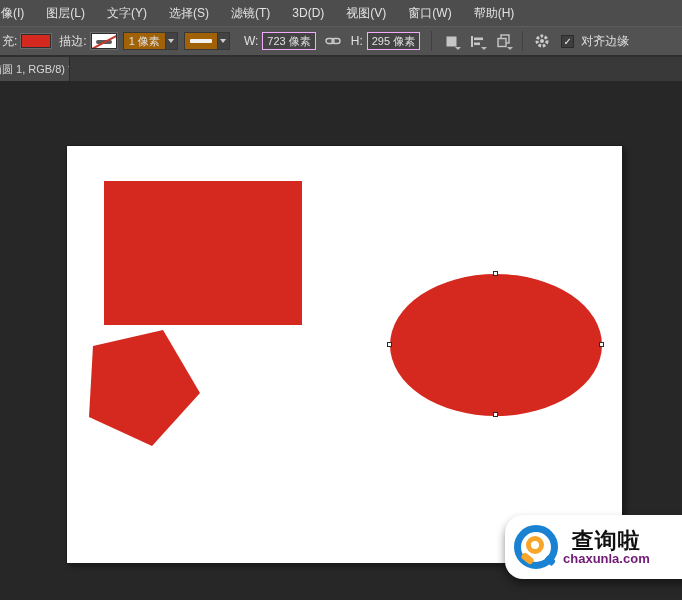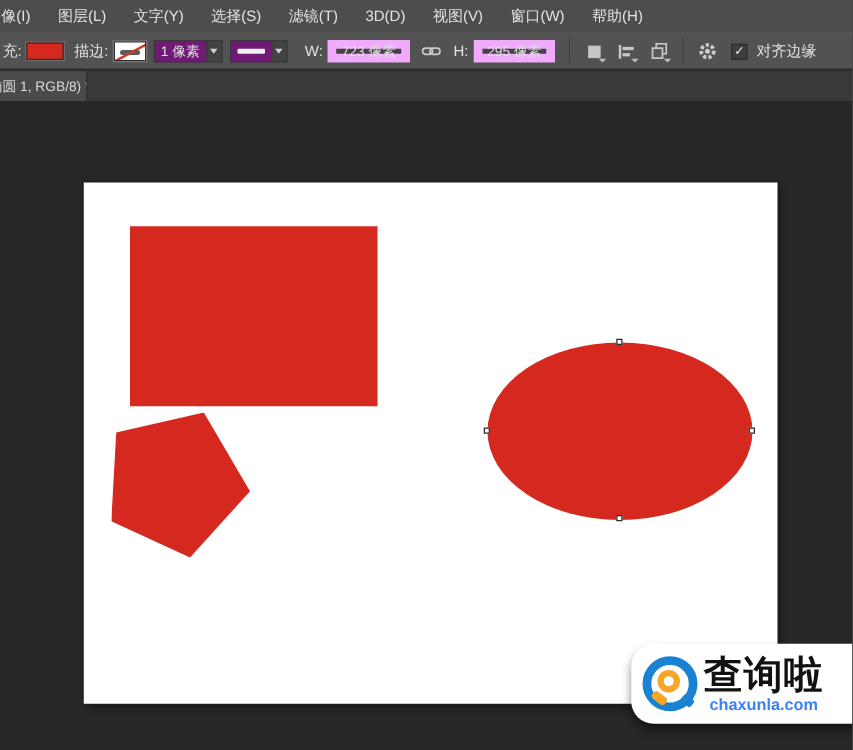--- a/index.html
+++ b/index.html
@@ -18,25 +18,25 @@
   .options-bar {
     height:29px; background:#525252; border-top:1px solid #5c5c5c;
     display:flex; align-items:center; font-size:12px; color:#e0e0e0; overflow:hidden;
   }
   .opt-label { margin:0 4px 0 2px; white-space:nowrap; }
   .fill-swatch { width:30px; height:14px; border:1px solid #2e2e2e; box-shadow:0 0 0 1px #6a6a6a; margin-right:6px; }
   .stroke-swatch { position:relative; width:26px; height:16px; background:#fff; border:1px solid #2e2e2e; box-shadow:0 0 0 1px #6a6a6a; margin-right:6px; overflow:hidden; }
   .stroke-bar { position:absolute; left:4px; top:6px; width:16px; height:4px; background:#5a5a5a; border-radius:2px; }
   .stroke-slash { position:absolute; left:-4px; top:7px; width:34px; height:2px; background:#c8392e; transform:rotate(-28deg); }
   .dd { display:flex; align-items:stretch; height:18px; margin-right:6px; }
-  .dd-value { background:#701a75; border:1px solid #383838; border-right:none; display:flex; align-items:center; padding:0 5px; font-size:11px; white-space:nowrap; }
+  .dd-value { background:#a16207; border:1px solid #383838; border-right:none; display:flex; align-items:center; padding:0 5px; font-size:11px; white-space:nowrap; }
   .dd-arrow { background:#434343; border:1px solid #383838; width:13px; display:flex; align-items:center; justify-content:center; }
   .tri-down { width:0; height:0; border-left:3px solid transparent; border-right:3px solid transparent; border-top:4px solid #cfcfcf; }
   .line-sample { width:22px; height:4px; background:#f2f2f2; border-radius:1px; }
-  .val-box { background:#434343; border:7px solid #f0abfc; height:18px; display:flex; align-items:center; padding:0 4px; font-size:11px; white-space:nowrap; margin-right:5px; }
+  .val-box { background:#434343; border:1px solid #f0abfc; height:18px; display:flex; align-items:center; padding:0 4px; font-size:11px; white-space:nowrap; margin-right:5px; }
   .icon-btn { position:relative; width:20px; height:20px; display:flex; align-items:center; justify-content:center; margin:0 3px; cursor:pointer; }
   .mini-tri { position:absolute; right:0px; bottom:1px; width:0; height:0; border-left:3px solid transparent; border-right:3px solid transparent; border-top:3px solid #bdbdbd; }
   .vsep { width:1px; height:20px; background:#414141; margin:0 6px; }
   .checkbox { width:13px; height:13px; background:#3e3e3e; border:1px solid #2c2c2c; display:flex; align-items:center; justify-content:center; font-size:10px; color:#f0f0f0; margin:0 5px 0 6px; cursor:pointer; }
   
   .tab-bar { height:26px; background:#393939; border-top:2px solid #2e2e2e; display:flex; }
   .doc-tab {
     height:100%; background:#4a4a4a; border-right:1px solid #2a2a2a;
     display:flex; align-items:center; font-size:11px; color:#d8d8d8;
     padding:0 8px 0 0; overflow:hidden; max-width:70px; cursor:pointer;
@@ -64,22 +64,22 @@
     position:absolute; left:505px; top:434px; width:200px; height:64px;
     background:#ffffff; border-radius:18px; display:flex; align-items:center;
     padding:6px 8px 6px 9px; box-shadow:0 5px 8px rgba(0,0,0,0.45);
   }
   .wm-logo { position:relative; width:44px; height:44px; flex:0 0 44px; margin-right:5px; }
   .wm-blue-ring { position:absolute; left:0; top:0; width:44px; height:44px; border:7px solid #1a82d2; border-radius:50%; }
   .wm-orange-ring { position:absolute; left:12px; top:11px; width:18px; height:18px; border:5px solid #f7a629; border-radius:50%; }
   .wm-orange-handle { position:absolute; left:7px; top:30px; width:13px; height:7px; background:#f7a629; border-radius:3px; transform:rotate(38deg); }
   .wm-blue-tail { position:absolute; left:31px; top:32px; width:10px; height:7px; background:#1a82d2; border-radius:2px; transform:rotate(40deg); }
   .wm-text { display:flex; flex-direction:column; align-items:center; line-height:1; }
-  .wm-brand { font-size:31px; font-weight:bold; color:#111; font-family:"DejaVu Serif","Liberation Serif",serif; letter-spacing:1px; white-space:nowrap;text-align:center; }
-  .wm-domain { font-size:13px; color:#3b82f6; margin-top:1px; font-weight:bold; white-space:nowrap; }
+  .wm-brand { font-size:22px; font-weight:bold; color:#111; font-family:"DejaVu Serif","Liberation Serif",serif; letter-spacing:1px; white-space:nowrap;text-align:center; }
+  .wm-domain { font-size:13px; color:#701a75; margin-top:1px; font-weight:bold; white-space:nowrap; }
   svg { display:block; }
 </style>
 </head>
 <body>
 
 <div class="app">
 
   <div class="menu-bar">
     <div class="menu-inner">
       <span class="menu-item">图像(I)</span>

